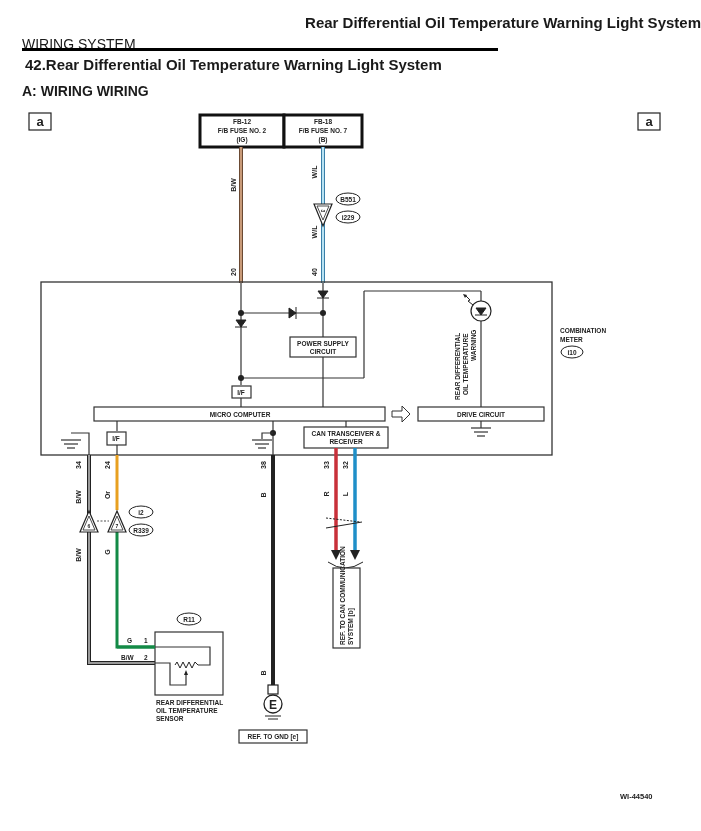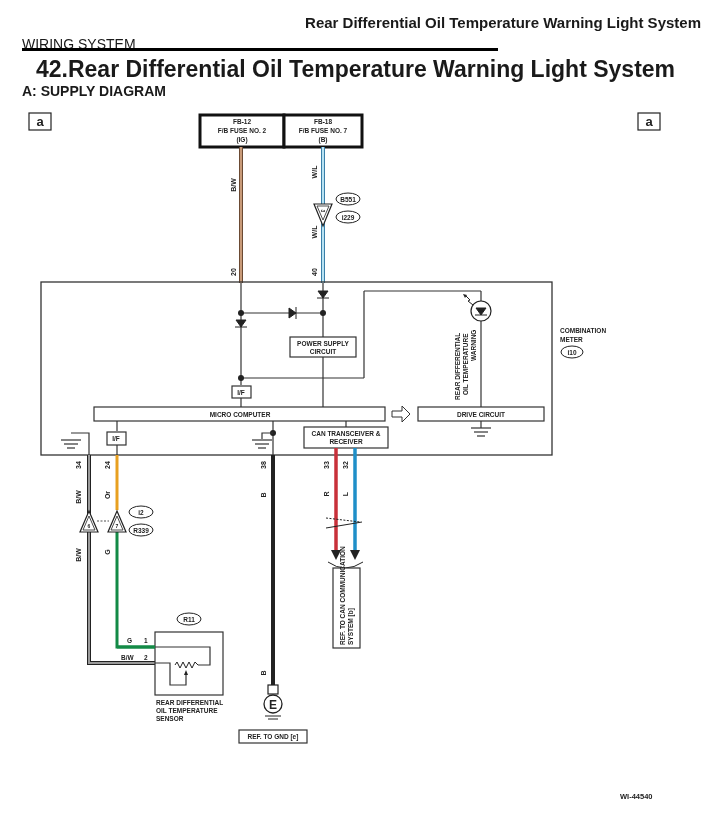--- a/index.html
+++ b/index.html
@@ -1,32 +1,32 @@
 <!DOCTYPE html>
 <html><head>
 <meta charset="utf-8">
 <style>
   html, body { margin:0; padding:0; background:#fff; }
   body { width:701px; height:831px; position:relative; overflow:hidden; font-family:"Liberation Sans", sans-serif; color:#1a1a1a; }
   .hdr-title { position:absolute; left:0; width:701px; top:14px; text-align:right; font-weight:bold; font-size:15px; }
   .hdr-sub { position:absolute; left:22px; top:36px; font-size:14px; }
   .hdr-rule { position:absolute; left:22px; top:48px; width:476px; height:3px; background:#000; width:476px; }
-  .sec-title { position:absolute; left:36px; top:56px; font-weight:bold; font-size:23px; }
+  .sec-title { position:absolute; left:25px; top:56px; font-weight:bold; font-size:15px; }
   .sub-title { position:absolute; left:22px; top:83px; font-weight:bold; font-size:14px; }
   svg { position:absolute; left:0; top:0; }
   svg text { font-family:"Liberation Sans", sans-serif; font-weight:bold; fill:#222; }
 </style>
 </head>
 <body>
 
 <div class="hdr-title">Rear Differential Oil Temperature Warning Light System</div>
 <div class="hdr-sub">WIRING SYSTEM</div>
 <div class="hdr-rule" style="width:476px"></div>
 <div class="sec-title">42.Rear Differential Oil Temperature Warning Light System</div>
-<div class="sub-title">A:  SUPPLY DIAGRAM</div>
+<div class="sub-title">A:  WIRING WIRING</div>
 
 <svg width="701" height="831" viewBox="0 0 701 831">
   <defs>
     <marker id="arrowDown" markerWidth="10" markerHeight="10" refX="5" refY="5" orient="auto">
         <path d="M0,0 L10,5 L0,10 z" fill="#222"></path>
       </marker>
   </defs>
 
   <g>
     <rect x="29" y="113" width="22" height="17" fill="#fff" stroke="#222" stroke-width="1.2"></rect>

